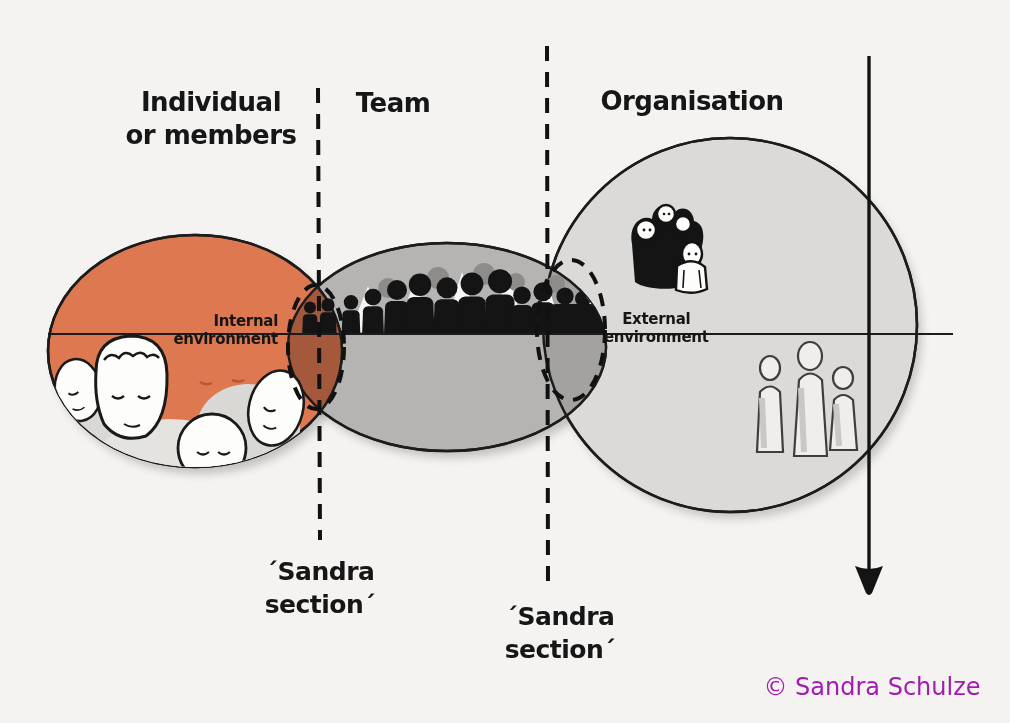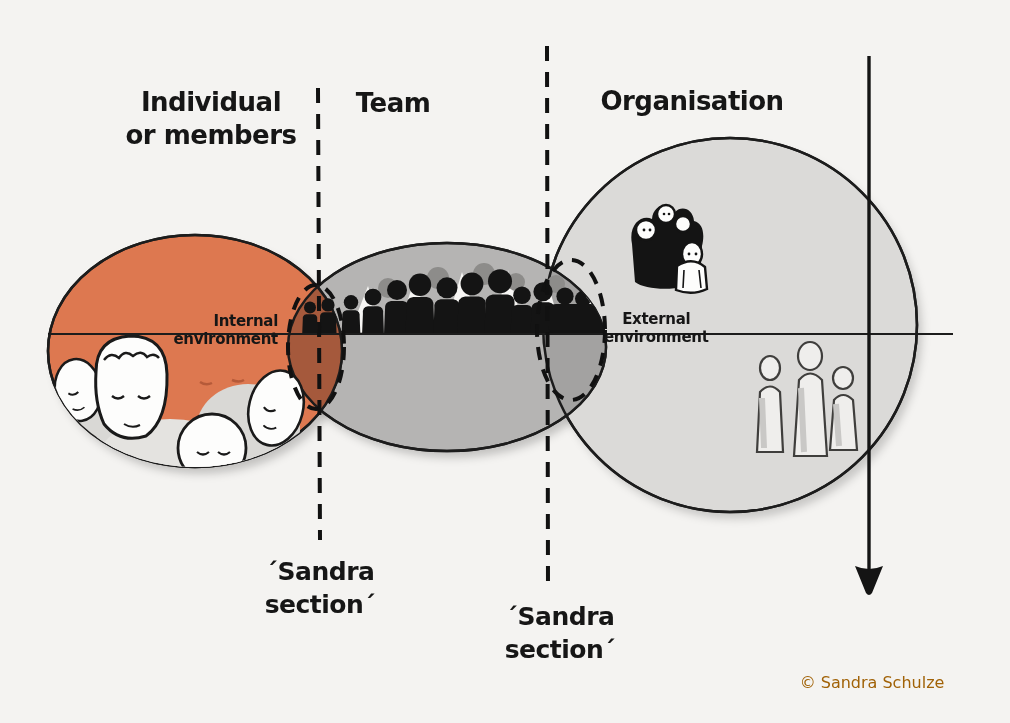--- a/index.html
+++ b/index.html
@@ -6,21 +6,21 @@
   .stage{position:relative;width:1010px;height:723px;background:#f4f3f1;
          font-family:"DejaVu Sans",sans-serif;overflow:hidden;}
   .stage svg{position:absolute;left:0;top:0;}
   .label{position:absolute;color:#161616;white-space:nowrap;}
   .heading{font-size:26px;font-weight:700;letter-spacing:-0.5px;line-height:1.28;
            text-align:center;transform:translateX(-50%);}
   .envlabel{font-size:15px;font-weight:700;line-height:1.2;letter-spacing:-0.3px;}
   .envlabel.right-align{text-align:right;transform:translateX(-100%);}
   .sectionlabel{font-size:25px;font-weight:700;letter-spacing:-0.5px;line-height:1.3;
                 text-align:center;transform:translateX(-50%);}
-  .credit{font-size:16px;font-weight:400;color:#a16207;transform:translateX(-50%);}
+  .credit{font-size:24px;font-weight:400;color:#a21caf;transform:translateX(-50%);}
   .label span{display:block;}
 </style>
 </head>
 <body>
 
 <div class="stage">
 
 <svg width="1010" height="723" viewBox="0 0 1010 723">
   <defs>
     <filter id="soft" x="-30%" y="-30%" width="160%" height="160%">

